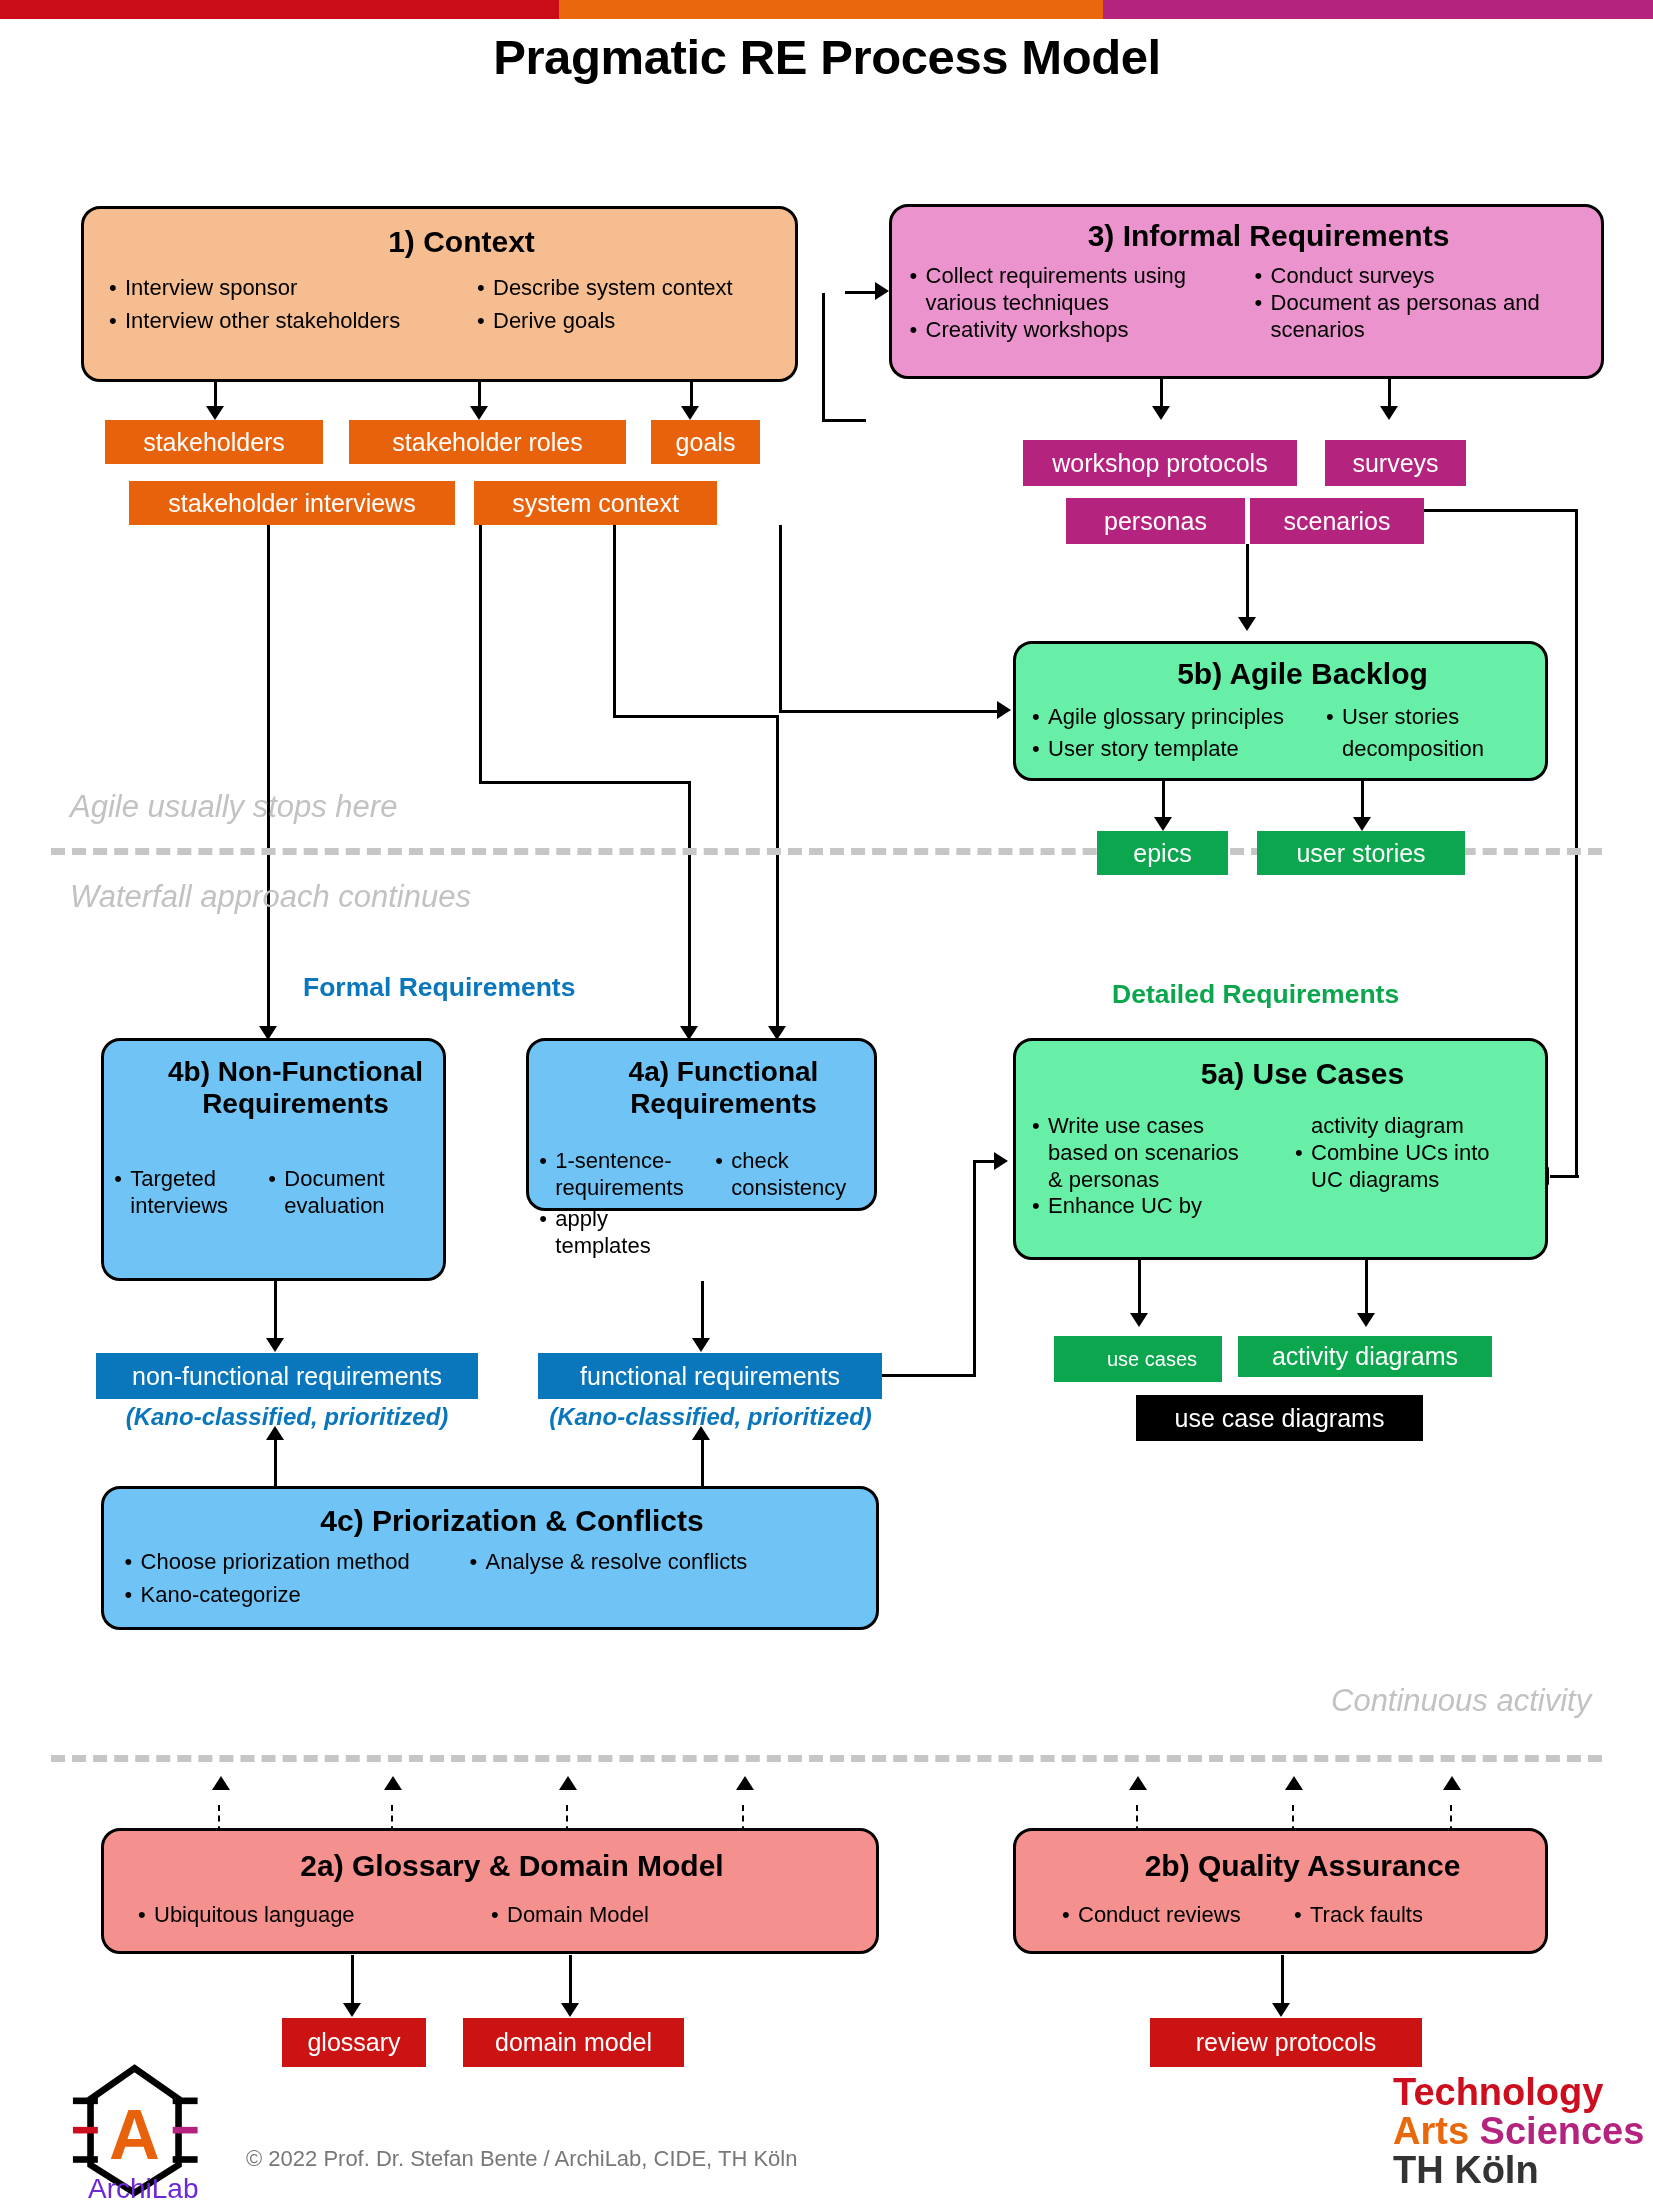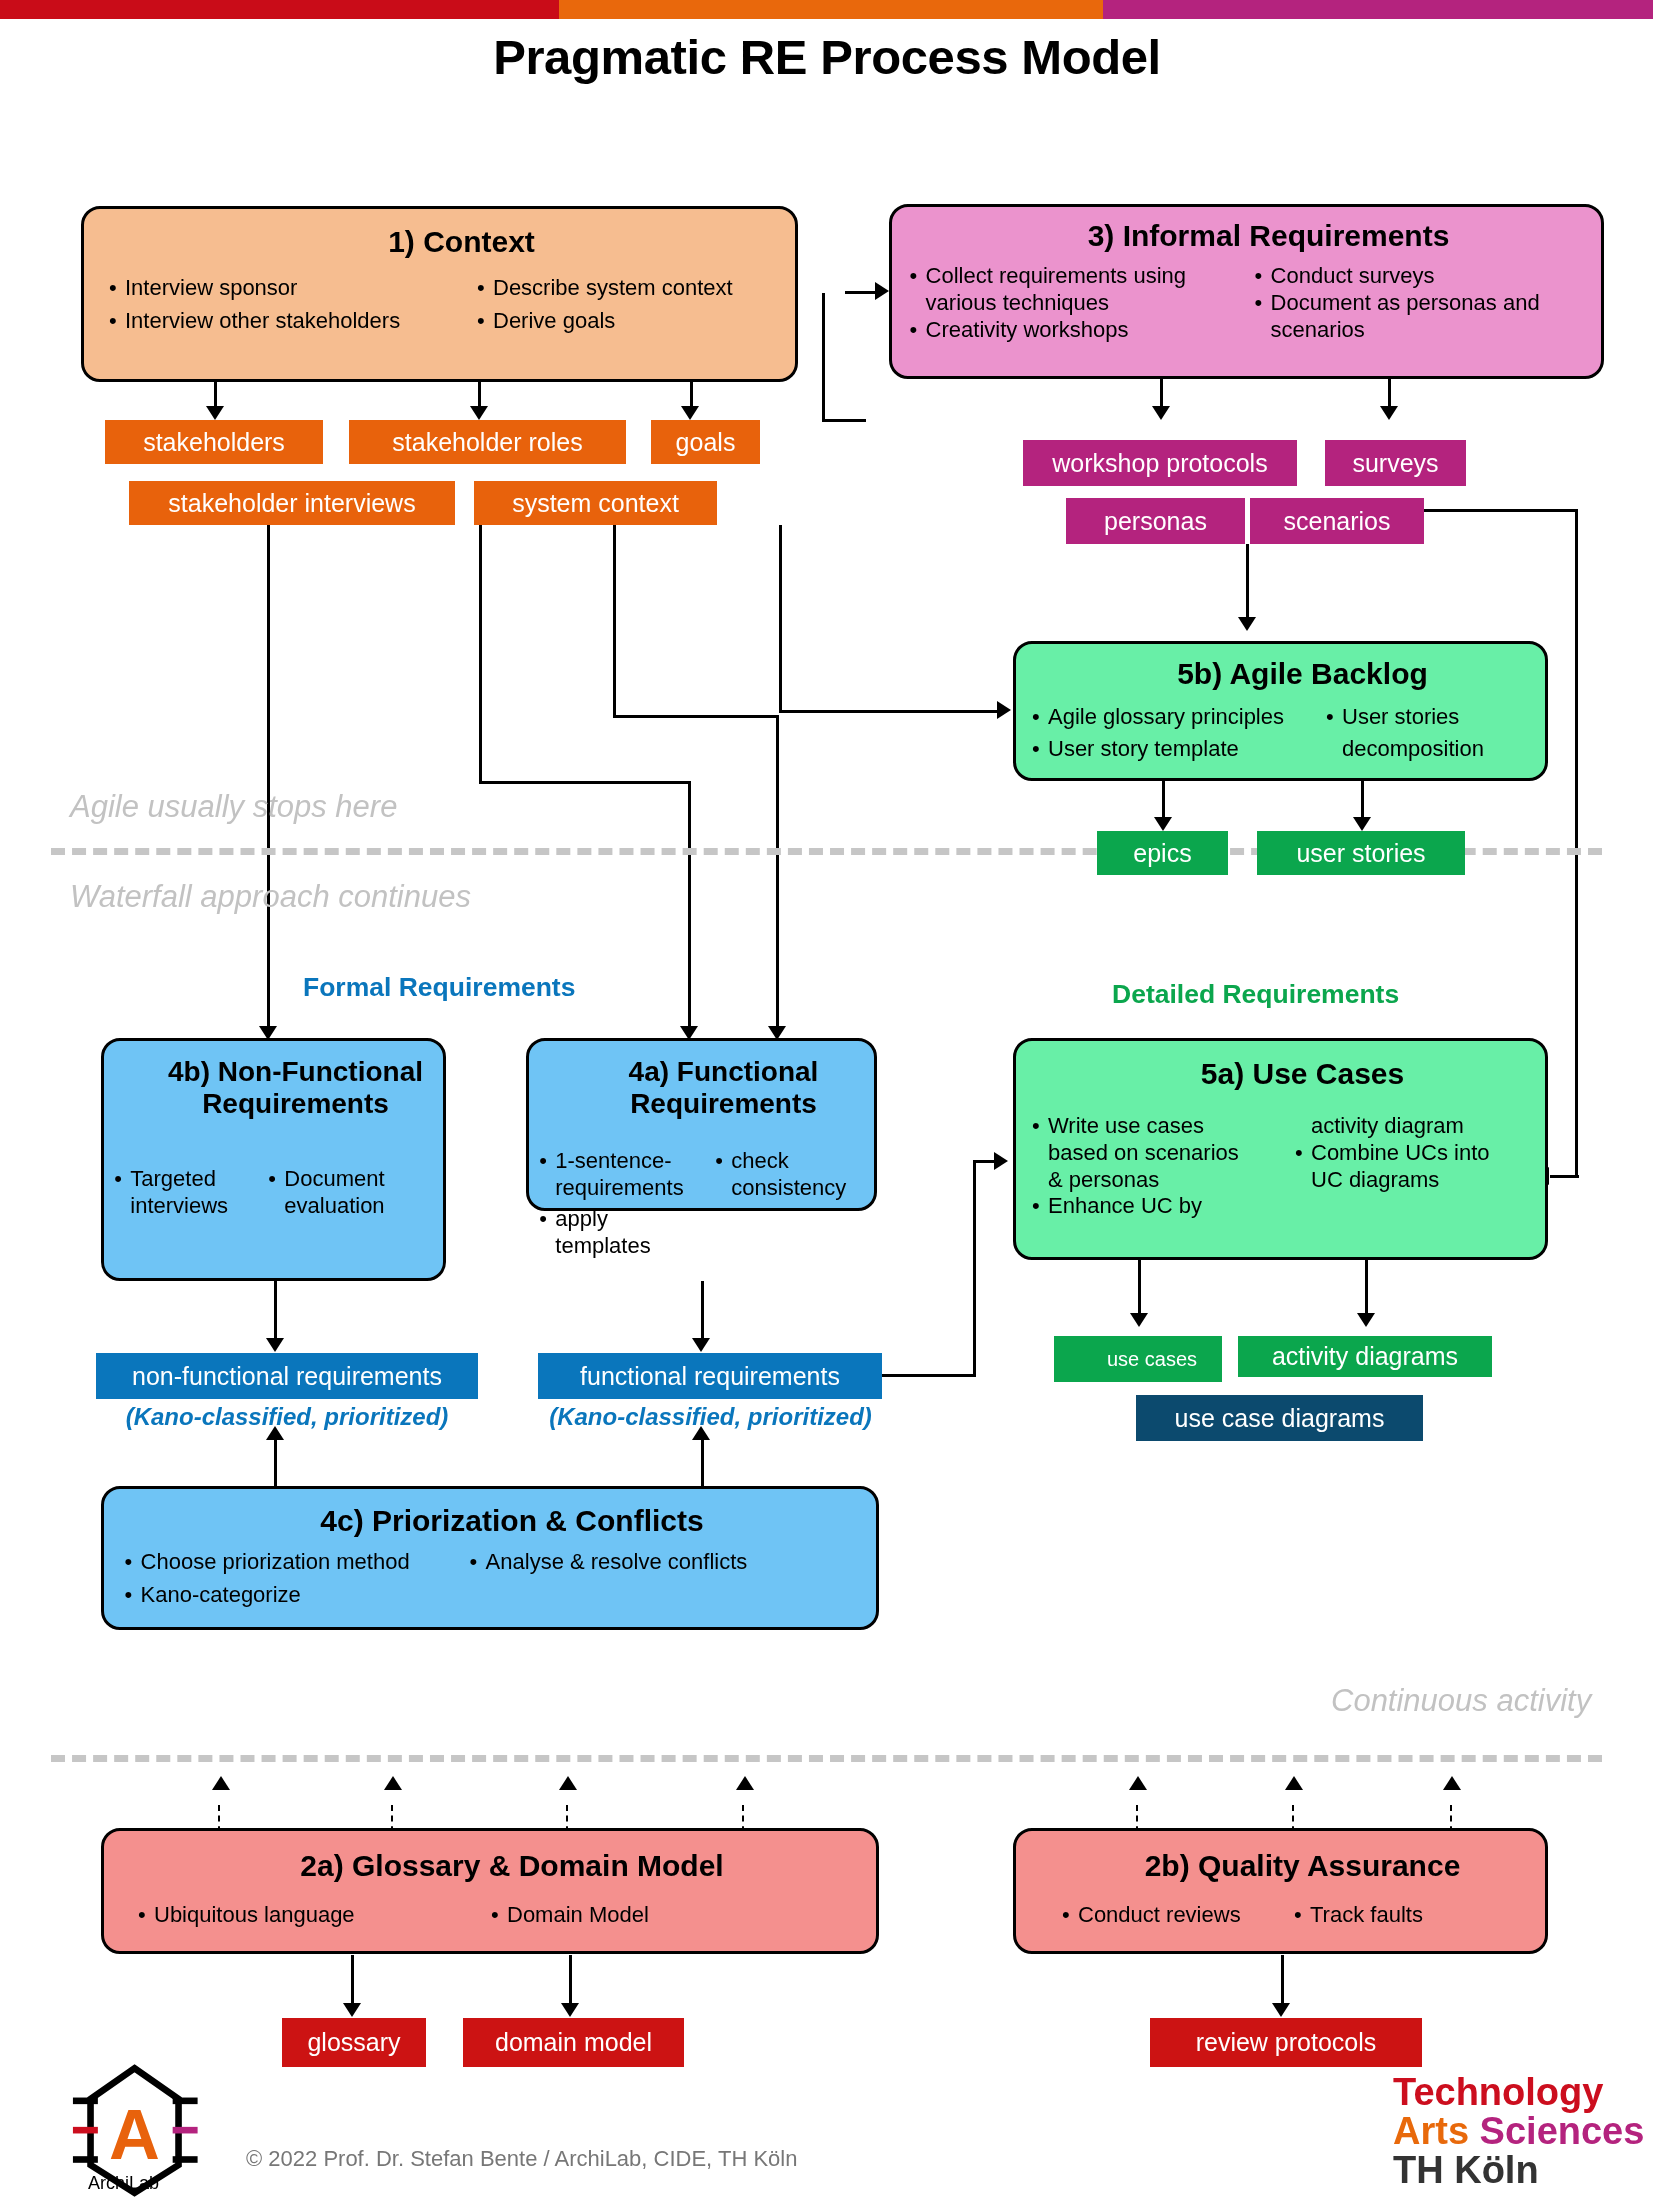--- a/index.html
+++ b/index.html
@@ -51,21 +51,21 @@
 
   .kano{position:absolute;font-style:italic;font-weight:bold;text-align:center;}
 
   
   .copyright{position:absolute;color:#777;font-size:22px;white-space:nowrap;}
   .thk{position:absolute;text-align:left;line-height:1.02;}
   .thk .l1{font-size:38px;font-weight:bold;color:#cc0e1e;}
   .thk .l2a{font-size:38px;font-weight:bold;color:#e8690b;}
   .thk .l2b{font-size:38px;font-weight:bold;color:#b4237e;}
   .thk .l3{font-size:38px;font-weight:bold;color:#333;}
-  .alabel{position:absolute;font-size:18px;color:#000000;}
+  .alabel{position:absolute;font-size:28px;color:#6d28d9;}
 </style>
 </head>
 <body>
 
 <div id="root">
 
   <div class="topbar">
     <div class="seg" id="seg0" style="width: 559px; background: rgb(201, 12, 24);"></div>
     <div class="seg" id="seg1" style="width: 544px; background: rgb(233, 104, 12);"></div>
     <div class="seg" id="seg2" style="width: 551px; background: rgb(180, 35, 126);"></div>
@@ -308,21 +308,21 @@
   <div class="ln lnh" style="left:973px;top:1160px;width:22px;"></div>
   <div class="arrowright" style="left:994px;top:1152px;"></div>
 
   <div class="ln lnv" style="left:1138px;top:1260px;height:60px;"></div>
   <div class="arrowdown" style="left:1130px;top:1313px;"></div>
   <div class="ln lnv" style="left:1365px;top:1260px;height:60px;"></div>
   <div class="arrowdown" style="left:1357px;top:1313px;"></div>
 
   <div class="art" id="a-usecases" style="left: 1054px; top: 1336px; width: 168px; height: 46px; font-size: 20px; background: rgb(11, 166, 77); padding-left: 28px;">use cases</div>
   <div class="art" id="a-actdiag" style="left: 1238px; top: 1336px; width: 254px; height: 41px; font-size: 25px; background: rgb(11, 166, 77);">activity diagrams</div>
-  <div class="art" id="a-ucdiag" style="left: 1136px; top: 1395px; width: 287px; height: 46px; font-size: 25px; background: #0c4a6e;">use case diagrams</div>
+  <div class="art" id="a-ucdiag" style="left: 1136px; top: 1395px; width: 287px; height: 46px; font-size: 25px; background: #000000;">use case diagrams</div>
 
   <div class="ln lnv" style="left:274px;top:1439px;height:49px;"></div>
   <div class="arrowup" style="left:266px;top:1426px;"></div>
   <div class="ln lnv" style="left:701px;top:1439px;height:49px;"></div>
   <div class="arrowup" style="left:692px;top:1426px;"></div>
 
   <div class="actbox" id="box-4c" style="left: 101px; top: 1486px; width: 778px; height: 144px; background: rgb(111, 196, 245);">
     <div class="btitle" style="font-size:30px;margin-top:14.7px;">4c) Priorization &amp; Conflicts</div>
     <div class="cols" style="margin-top:11.8px;padding:0 20.6px;font-size:22px;">
       <div class="col" style="flex:0 0 345px;">

